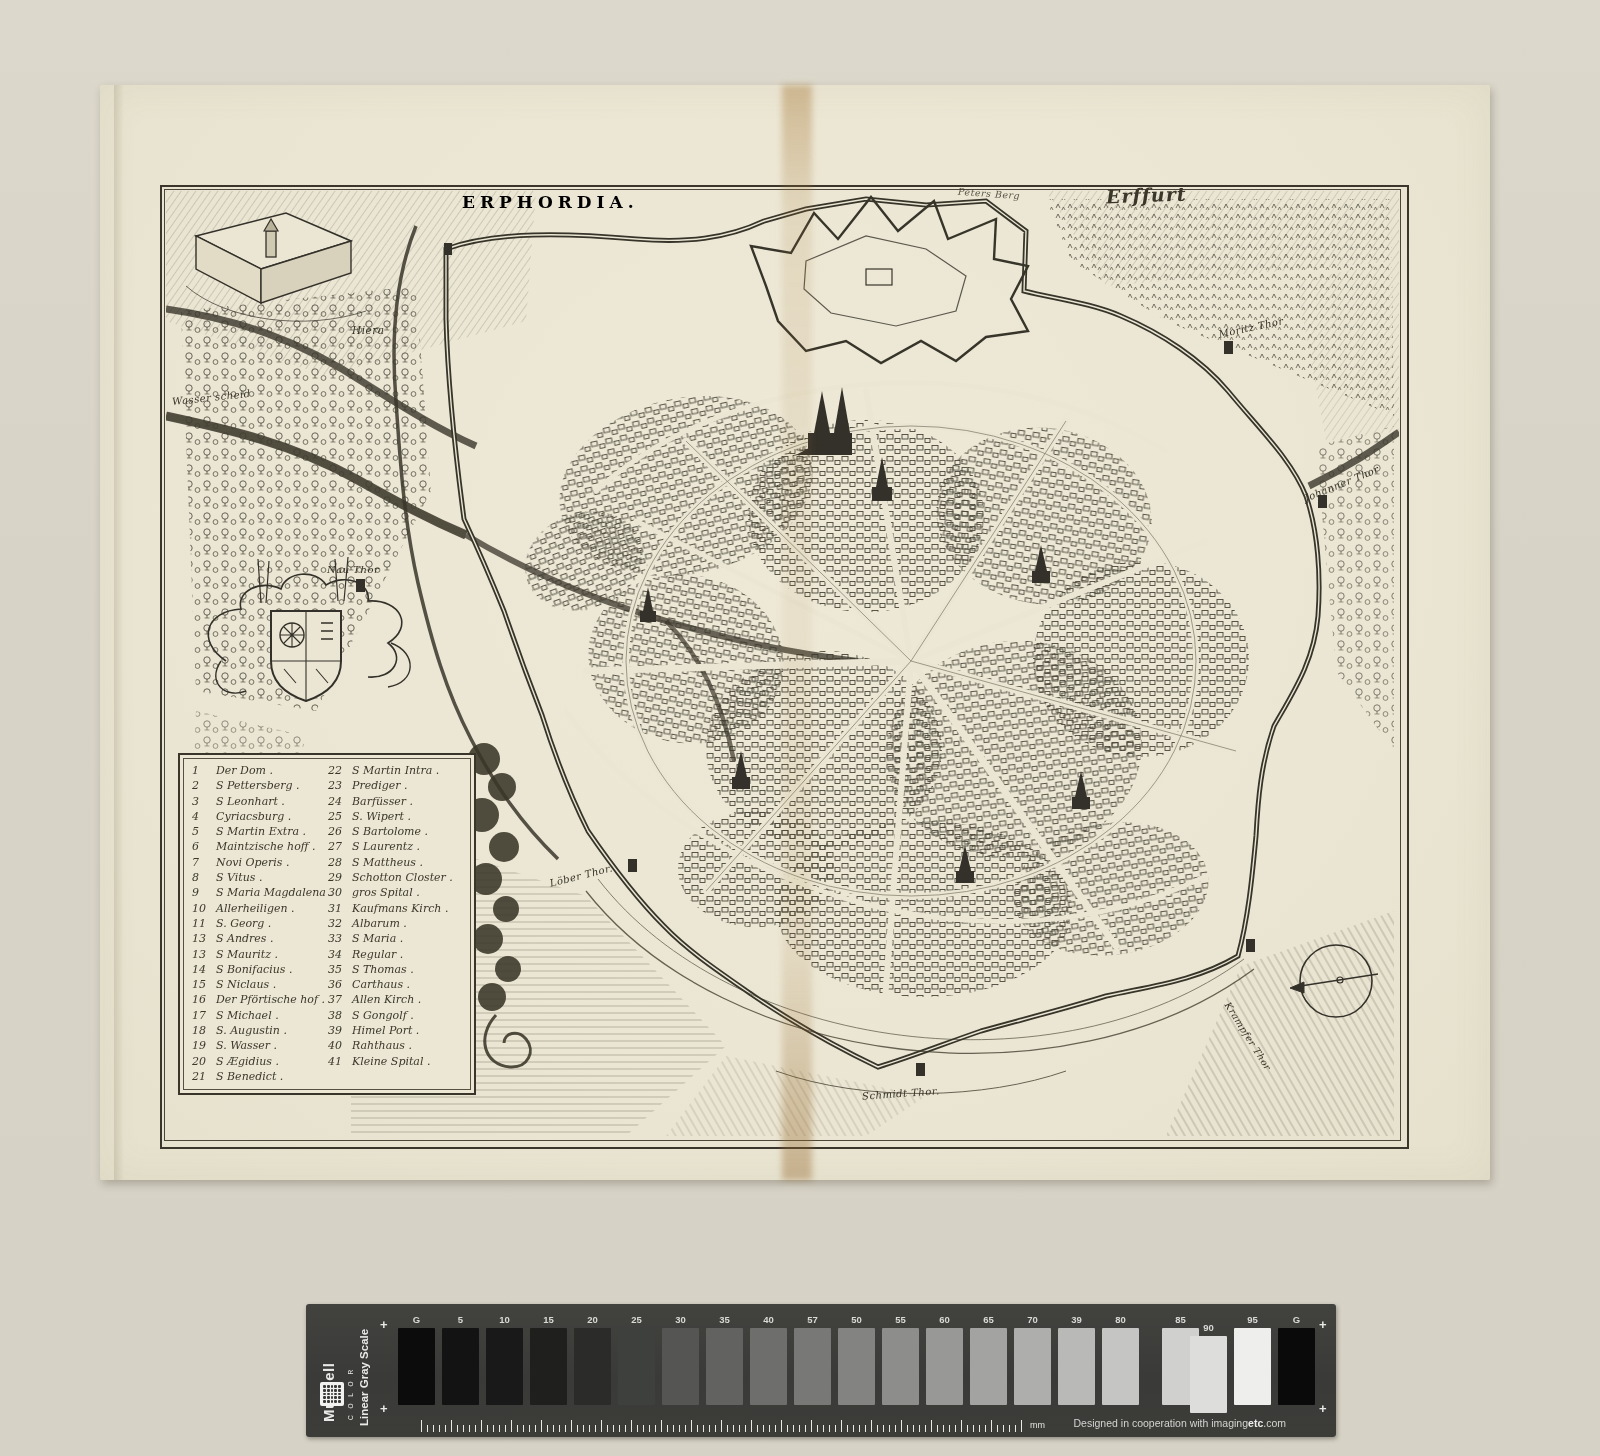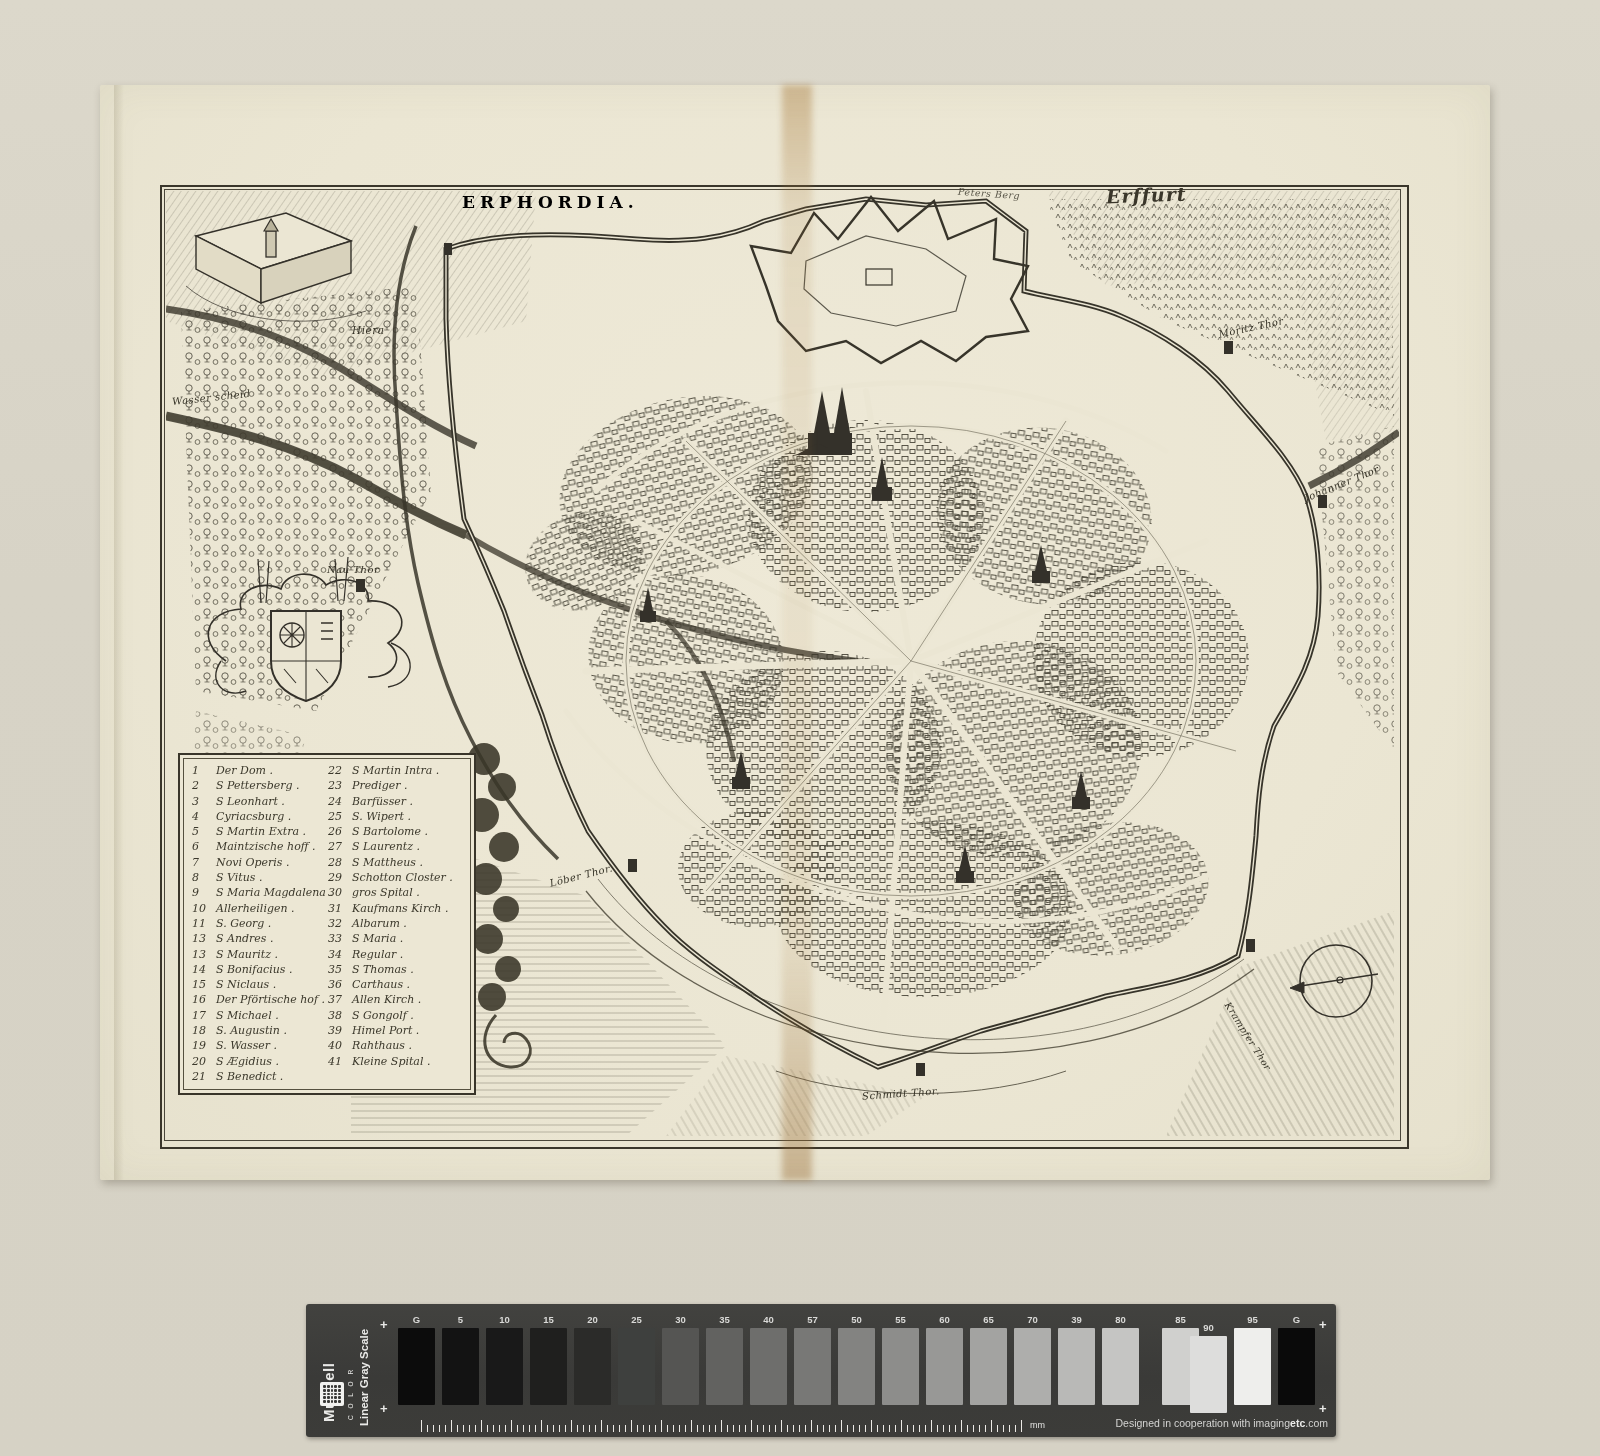--- a/index.html
+++ b/index.html
@@ -74,21 +74,21 @@
   #brand-sub{font-size:6.5px;letter-spacing:2.5px;margin-top:2px;}
   #scale-name{left:52px;top:10px;height:112px;font-size:11.5px;font-weight:bold;}
   .plus{color:#e8e8e6;font-size:13px;font-weight:bold;line-height:10px;}
   #patches{left:0;top:0;width:100%;height:100%;}
   .patch{position:absolute;width:37px;}
   .patch-label{font-size:9.5px;font-weight:bold;color:#d9d9d7;text-align:center;height:16px;line-height:16px;}
   .patch-swatch{width:37px;height:77px;border-radius:1px;}
   #ruler{left:115px;top:112px;width:610px;height:18px;}
   .tick{position:absolute;width:1px;background:#eceae6;bottom:2px;}
   #ruler-mm{left:724px;top:116px;font-size:9px;font-weight:normal;color:#e2e2e0;}
-  #credit{left:770px;top:113px;width:252px;font-size:10.5px;color:#d3d3d1;text-align:right;}
+  #credit{left:728px;top:113px;width:252px;font-size:10.5px;color:#d3d3d1;text-align:right;}
   #credit b{color:#ececea;}
   #munsell-logo{left:14px;top:78px;width:24px;height:24px;background:#f2f2f0;border-radius:2px;
     display:grid;grid-template-columns:repeat(5,1fr);grid-template-rows:repeat(5,1fr);padding:3px;box-sizing:border-box;gap:1px;}
   #munsell-logo span{background:#3a3a38;border-radius:1px;}
 </style>
 </head>
 <body>
 
 <div id="paper" class="abs"></div>
 <div id="paper-fold-left" class="abs"></div>

